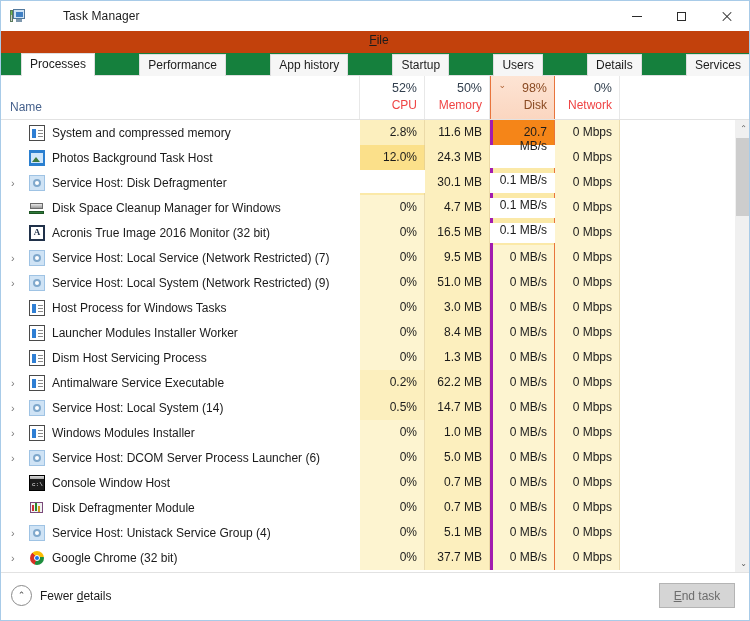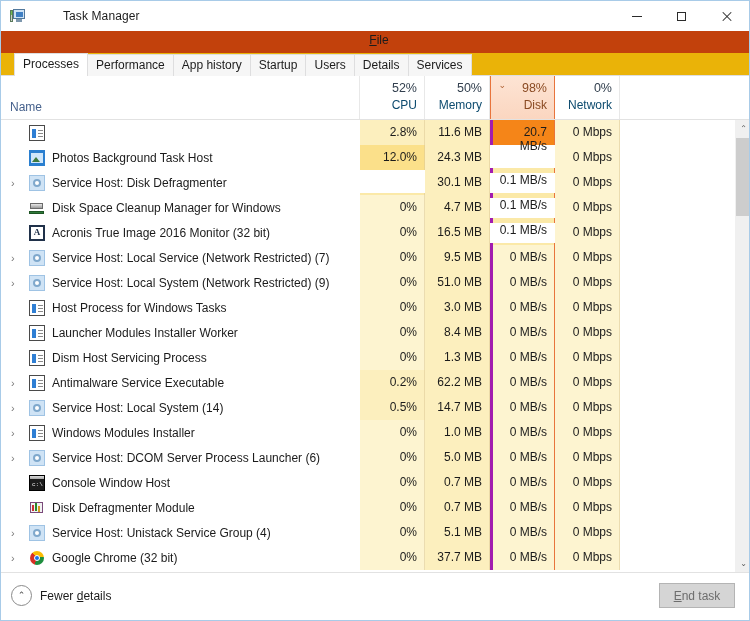--- a/index.html
+++ b/index.html
@@ -90,22 +90,23 @@
     cursor: default;
   }
   .menu-item u { text-decoration: underline; }
 
   
   .tabstrip {
     position: relative;
     height: 23px;
     display: flex;
     align-items: flex-end;
-    padding-left: 13px;
-    background: #eab308;
+    padding-left: 20px;
+    background: #15803d;
+    justify-content: space-between;
   }
   .tabstrip:after {
     content: "";
     position: absolute;
     left: 0; right: 0; bottom: 0;
     height: 1px;
     background: #dededf;
   }
   .tab {
     position: relative;
@@ -167,21 +168,21 @@
   .ch-cell .pct {
     display: block;
     font-size: 12.5px;
     line-height: 17px;
     color: #33404f;
   }
   .ch-cell .nm {
     display: block;
     font-size: 12px;
     line-height: 16px;
-    color: #0c4a6e;
+    color: #ef4444;
   }
   .ch-cell.sorted {
     background: linear-gradient(180deg,#fde4d4 0%, #fbd6c0 100%);
     border-left: 1px solid #e8743c;
     border-right: 1px solid #e8743c;
   }
   .ch-cell.sorted .pct, .ch-cell.sorted .nm { color: #8a4a22; }
   .sort-caret {
     position: absolute;
     left: 6px;
@@ -490,20 +491,21 @@
   </div>
 
   <div class="tablewrap">
     <div class="rows" id="rows">
         <div class="row">
           <div class="cell-name">
             <span class="chev none">&nbsp;</span>
             <span class="ic">
               <span class="ico-box"></span>
             </span>
+            <span>System and compressed memory</span>
           </div>
           <div class="cell-val h1">2.8%</div>
           <div class="cell-val h1">11.6 MB</div>
           <div class="cell-val disk h5">20.7 MB/s</div>
           <div class="cell-val h0">0 Mbps</div>
           <div class="cell-tail"></div>
         </div>
         <div class="row">
           <div class="cell-name">
             <span class="chev none">&nbsp;</span>

